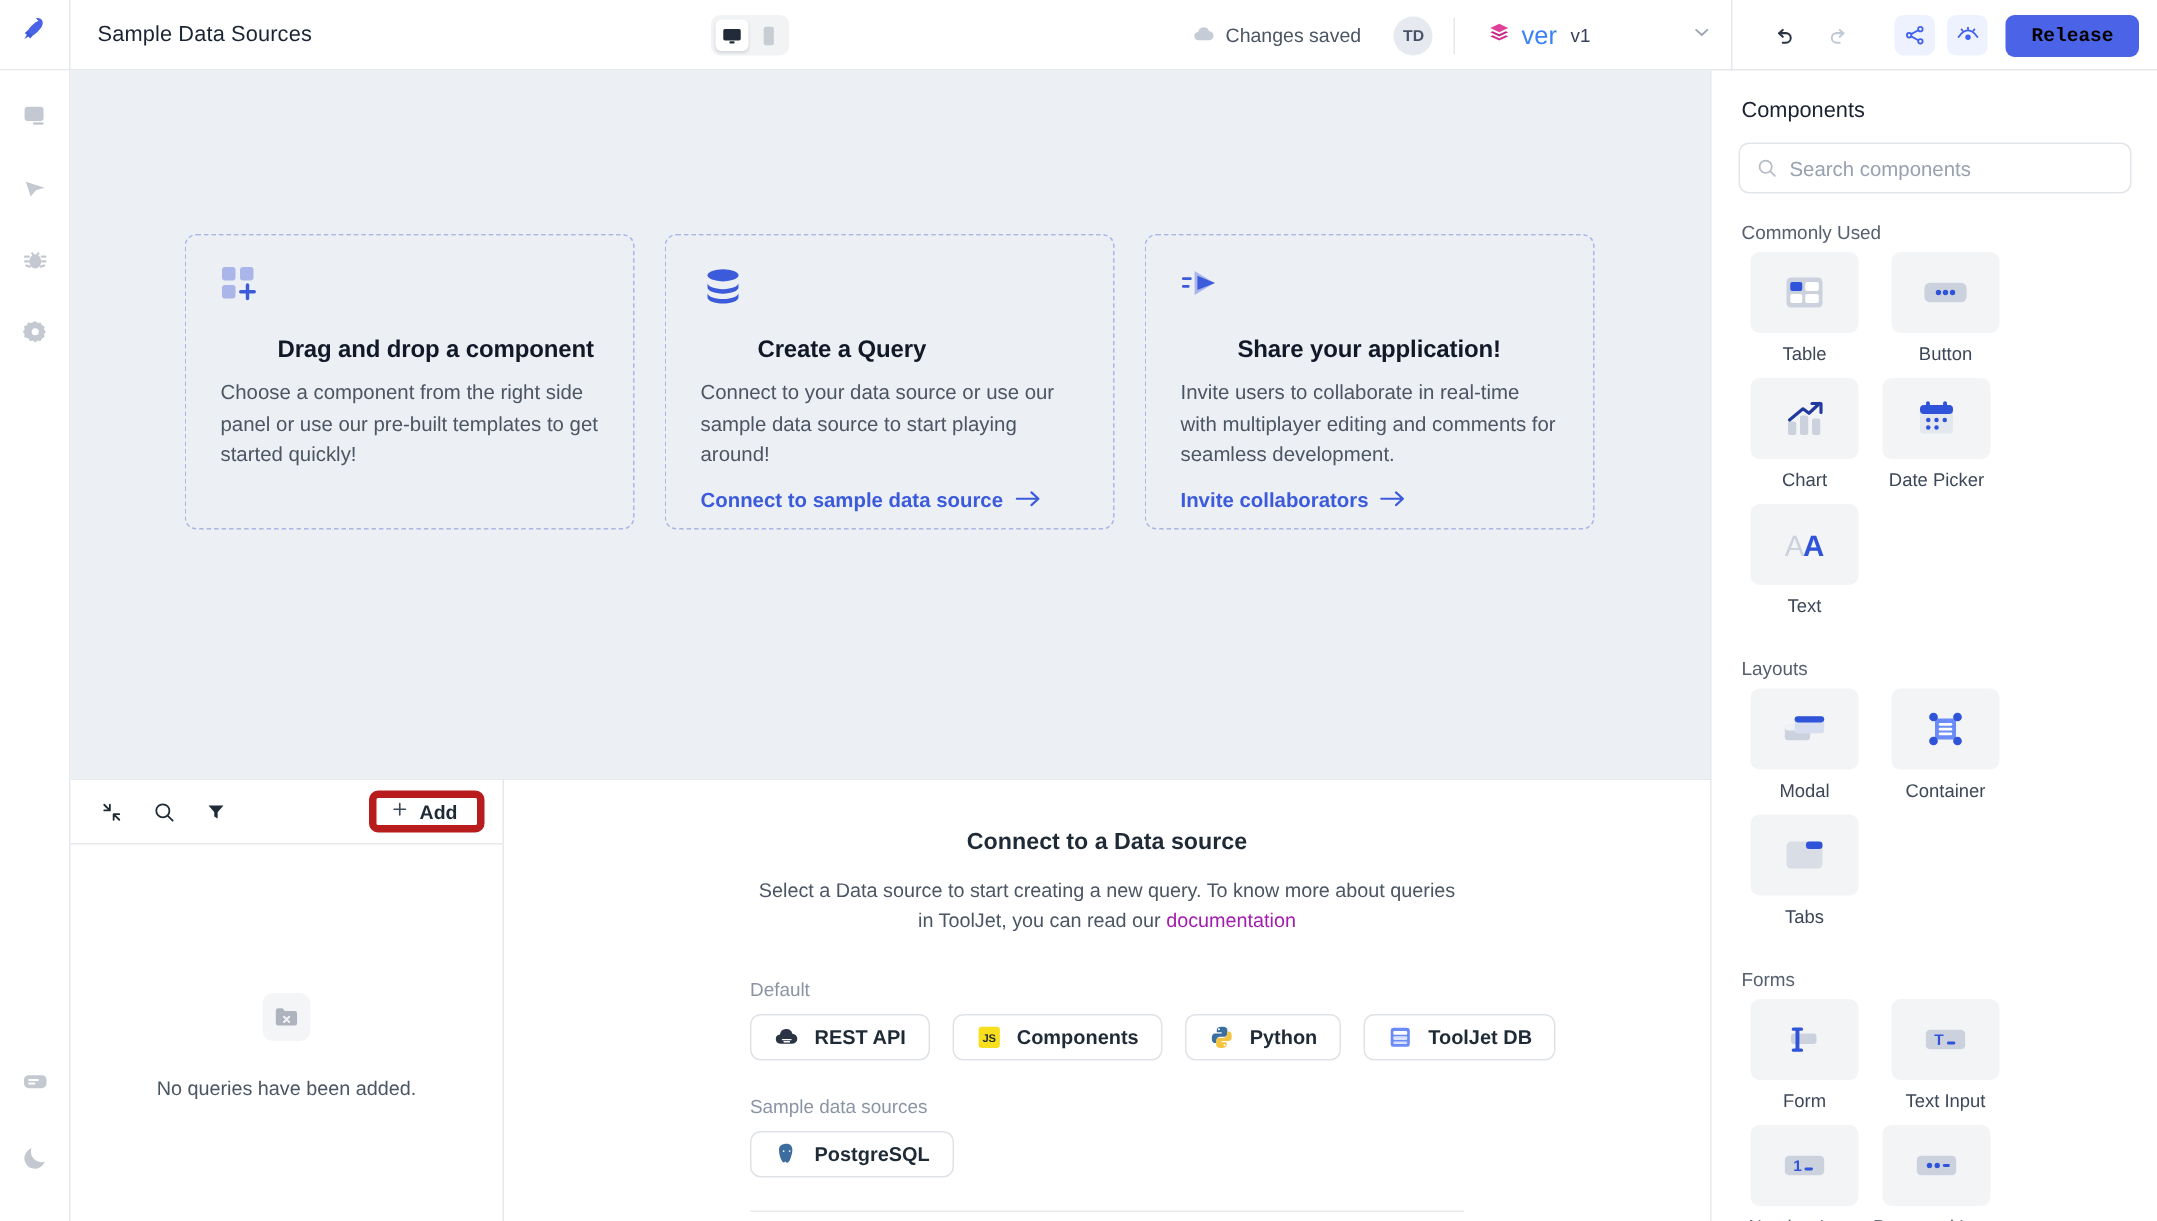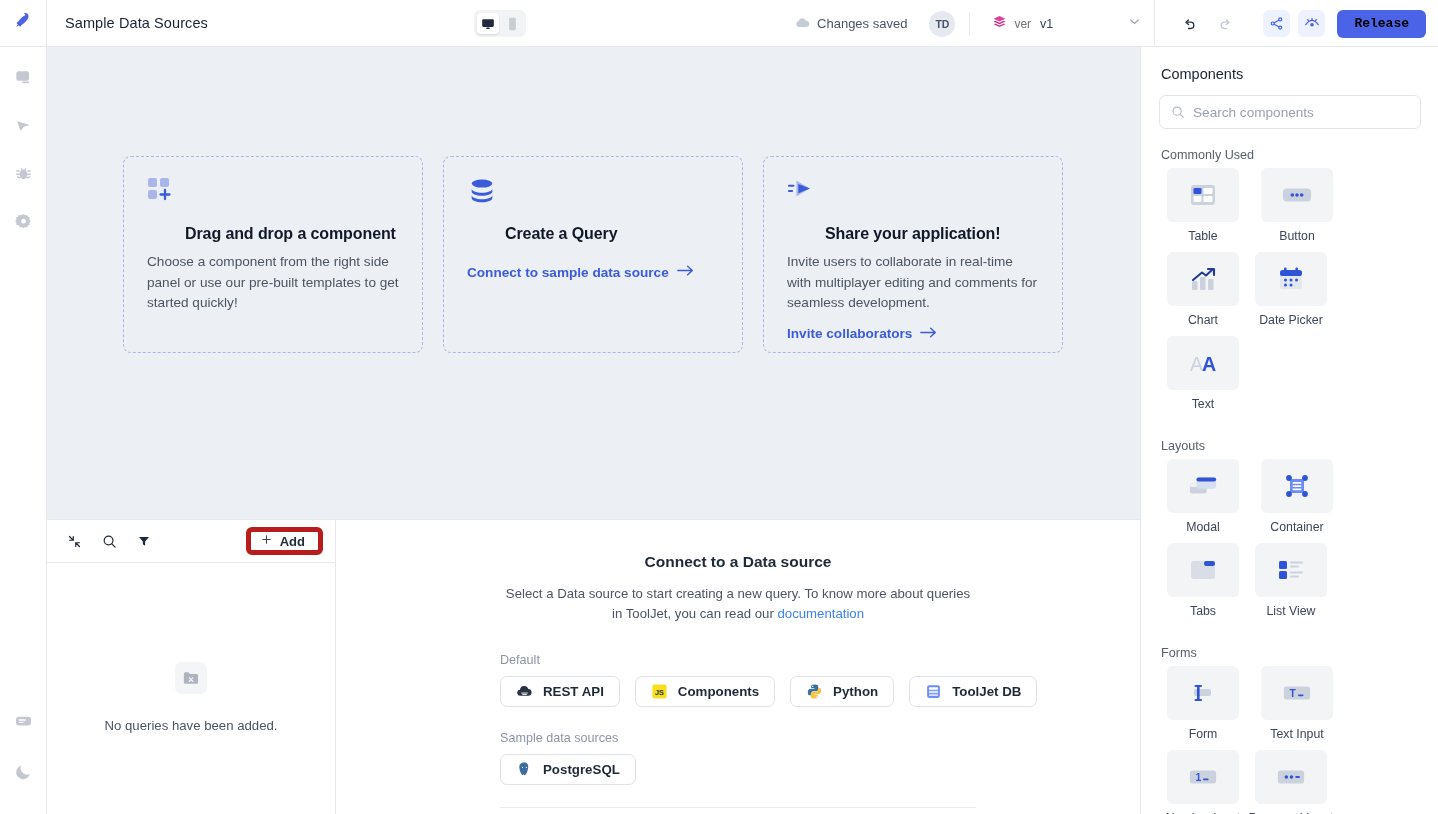--- a/index.html
+++ b/index.html
@@ -52,21 +52,21 @@
     background: #e6e9ef; color: #47536b;
     font-size: 10.5px; font-weight: 600;
     display: flex; align-items: center; justify-content: center;
     margin-left: 22px;
   }
   .vsep { width: 1px; height: 24px; background: #e6e8eb; margin: 0 14px; }
   .ver-box {
     display: flex; align-items: center; gap: 7px;
     min-width: 170px; height: 47px; padding-left: 8px;
   }
-  .ver-label { font-size: 12px; color: #737373; font-weight: 500; }
+  .ver-label { font-size: 17px; color: #3b82f6; font-weight: 500; }
   .ver-num { font-size: 12.5px; color: #37415a; margin-left: 2px; }
   .chev { margin-left: auto; margin-right: 12px; color: #9aa3b2; }
   .tall-sep { width: 1px; height: 47px; background: #e6e8eb; }
   .hist-btns { display: flex; align-items: center; gap: 12px; padding: 0 16px 0 20px; }
   .icon-btn {
     width: 26px; height: 26px; display: flex; align-items: center; justify-content: center;
     color: #2b3445; cursor: pointer;
   }
   .icon-btn.disabled { color: #c3c9d4; }
   .sq-btn {
@@ -142,21 +142,21 @@
     display: flex; align-items: center; justify-content: center; margin-bottom: 24px;
   }
   .ql-empty-text { font-size: 13.2px; color: #4b5563; }
 
   .ds-pane { flex: 1; overflow: hidden; padding-top: 33px; }
   .ds-title { text-align: center; font-size: 15.5px; font-weight: 600; color: #1f2a37; }
   .ds-sub {
     text-align: center; font-size: 13.2px; color: #4b5563;
     line-height: 1.55; margin: 13px auto 0 auto; width: 470px;
   }
-  .ds-sub a { color: #3b82f6; text-decoration: none; margin-top: 36px; }
+  .ds-sub a { color: #a21caf; text-decoration: none; margin-top: 36px; }
   .ds-section-label { font-size: 12.6px; color: #8b95a5; margin: 0 0 9px 0; }
   .ds-group { padding-left: 164px; margin-top: 28px; }
   .ds-group.second { margin-top: 24px; }
   .ds-chips { display: flex; gap: 15px; flex-wrap: wrap; }
   .ds-chip {
     height: 31px; padding: 0 15px; border: 1px solid #dfe3e8; border-radius: 7px;
     background: #fff; display: inline-flex; align-items: center; gap: 10px;
     font-size: 13.3px; font-weight: 600; color: #1f2a37; cursor: pointer;
     font-family: inherit;
   }
@@ -350,20 +350,21 @@
 
           <div class="onb-card">
             <div class="onb-icon">
               <svg width="30" height="30" viewBox="0 0 32 32">
                 <ellipse cx="16" cy="7" rx="11" ry="4.3" fill="#3b5bdb"></ellipse>
                 <path d="M5 12.5c0 2.4 4.9 4.3 11 4.3s11-1.9 11-4.3v3.2c0 2.4-4.9 4.3-11 4.3S5 18.1 5 15.7z" fill="#3b5bdb"></path>
                 <path d="M5 19.5c0 2.4 4.9 4.3 11 4.3s11-1.9 11-4.3v3.2c0 2.4-4.9 4.3-11 4.3S5 25.1 5 22.7z" fill="#3b5bdb"></path>
               </svg>
             </div>
             <div class="onb-title">Create a Query</div>
+            <div class="onb-desc">Connect to your data source or use our sample data source to start playing around!</div>
             <div class="onb-link">
               <span>Connect to sample data source</span>
               <span>
                 <svg width="17" height="13" viewBox="0 0 20 14" fill="none" stroke="#3b5bdb" stroke-width="1.7" stroke-linecap="round" stroke-linejoin="round">
                   <path d="M1 7h17M12.5 2 18 7l-5.5 5"></path>
                 </svg>
               </span>
             </div>
           </div>
 
@@ -608,33 +609,20 @@
         </div>
         <div class="rp-item">
           <div class="rp-tile">
             <svg width="28" height="24" viewBox="0 0 28 24">
               <rect x="2" y="3" width="24" height="18" rx="3" fill="#d8dde6"></rect>
               <rect x="15" y="3" width="11" height="5" rx="2.2" fill="#2f53d9"></rect>
             </svg>
           </div>
           <div class="rp-label">Tabs</div>
         </div>
-        <div class="rp-item">
-          <div class="rp-tile">
-            <svg width="28" height="24" viewBox="0 0 28 24">
-              <rect x="2" y="3" width="8" height="8" rx="1.5" fill="#2f53d9"></rect>
-              <rect x="2" y="13" width="8" height="8" rx="1.5" fill="#2f53d9"></rect>
-              <rect x="13" y="3.5" width="13" height="2" rx="1" fill="#ccd2dd"></rect>
-              <rect x="13" y="7.5" width="9" height="2" rx="1" fill="#ccd2dd"></rect>
-              <rect x="13" y="13.5" width="13" height="2" rx="1" fill="#ccd2dd"></rect>
-              <rect x="13" y="17.5" width="9" height="2" rx="1" fill="#ccd2dd"></rect>
-            </svg>
-          </div>
-          <div class="rp-label">List View</div>
-        </div>
       </div>
 
       <div class="rp-group-label">Forms</div>
       <div class="rp-grid">
         <div class="rp-item">
           <div class="rp-tile">
             <svg width="28" height="24" viewBox="0 0 28 24">
               <rect x="5" y="8" width="17" height="7" rx="2" fill="#ccd2dd"></rect>
               <rect x="8" y="4.5" width="2.6" height="15" rx="1" fill="#2f53d9"></rect>
               <rect x="5.5" y="4" width="7.5" height="2.1" rx="1" fill="#2f53d9"></rect>

